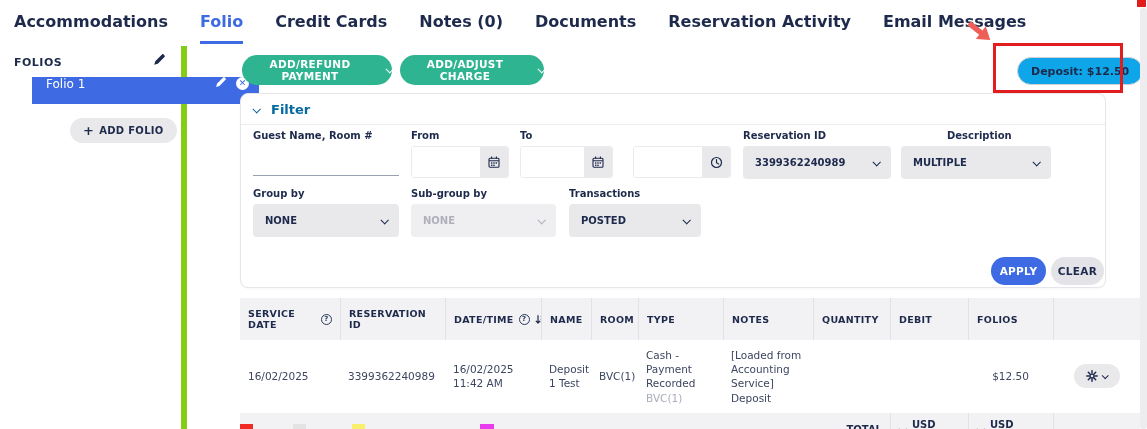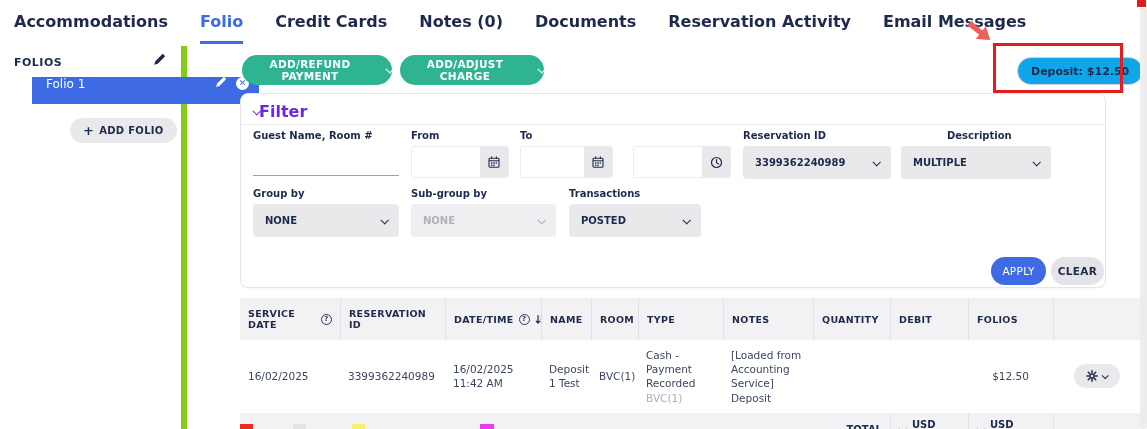--- a/index.html
+++ b/index.html
@@ -28,32 +28,32 @@
   #btn-charge { left:400px; width:144px; }
   .deposit-btn { position:absolute; left:1017px; top:57px; height:28px; padding:0 13px; border-radius:14px; background:#0ea5e9; border:1px solid #cfcfd5; font-size:11px; font-weight:600; color:#1e2a4c; display:flex; align-items:center; cursor:pointer; font-family:inherit; }
   
   .anno-box { position:absolute; left:993px; top:43px; width:130px; height:50px; border:3px solid #e11d1d; }
   .anno-arrow { position:absolute; left:958px; top:16px; }
   .anno-mark { position:absolute; left:1137px; top:0; width:9px; height:7px; background:#e11d1d; }
   
   .scrollbar-track { position:absolute; left:1140px; top:8px; width:7px; height:421px; background:#ededf0; border-radius:3px; }
   
   .filter-card { position:absolute; left:240px; top:93px; width:866px; height:195px; background:#fff; border:1px solid #e6e6ea; border-radius:8px; box-shadow:0 1px 2px rgba(0,0,0,.03); }
-  .filter-head { position:absolute; left:12px; top:8px; display:flex; align-items:center; gap:0; font-size:16px; font-weight:700; color:#6d28d9; cursor:pointer; }
+  .filter-head { position:absolute; left:12px; top:8px; display:flex; align-items:center; gap:12px; font-size:13px; font-weight:700; color:#0369a1; cursor:pointer; }
   .filter-divider { position:absolute; left:0; top:30px; width:100%; border-top:1px solid #ececef; }
   .f-label { position:absolute; font-size:10px; font-weight:700; color:#1e2a4c; white-space:nowrap; }
   .f-input-group { position:absolute; display:flex; height:32px; border:1px solid #ebebee; border-radius:3px; overflow:hidden; }
   .f-input { border:none; outline:none; background:#fff; height:100%; font-family:inherit; font-size:11px; color:#1e2a4c; padding:0 6px; min-width:0; }
   .f-icon-btn { width:28px; height:100%; background:#e9e9ec; border:none; display:flex; align-items:center; justify-content:center; color:#1e2a4c; cursor:pointer; flex:none; }
   .f-underline-input { position:absolute; border:none; border-bottom:1px solid #9aa0b0; outline:none; background:transparent; height:30px; font-family:inherit; font-size:11px; color:#1e2a4c; padding:0 2px; }
   .dropdown { position:absolute; height:33px; background:#e9e9ec; border-radius:4px; display:flex; align-items:center; padding:0 12px; font-size:10px; font-weight:700; color:#1e2a4c; cursor:pointer; }
   .dropdown .val { flex:1; overflow:hidden; white-space:nowrap; }
   .dropdown.disabled { background:#efeff2; color:#b0b0ba; cursor:default; }
   .chev { display:inline-block; width:6px; height:6px; border-right:1.6px solid currentColor; border-bottom:1.6px solid currentColor; transform:rotate(45deg) translateY(-1px); flex:none; }
-  .btn-apply { position:absolute; left:750px; top:163px; width:55px; height:28px; border:none; border-radius:14px; background:#3e6be4; color:#fff; font-size:10.5px; font-weight:400; letter-spacing:.3px; cursor:pointer; font-family:inherit; }
+  .btn-apply { position:absolute; left:750px; top:163px; width:55px; height:28px; border:none; border-radius:14px; background:#3e6be4; color:#fff; font-size:10.5px; font-weight:700; letter-spacing:.3px; cursor:pointer; font-family:inherit; }
   .btn-clear { position:absolute; left:810px; top:163px; width:53px; height:28px; border:none; border-radius:14px; background:#e4e4e8; color:#1e2a4c; font-size:10.5px; font-weight:700; letter-spacing:.3px; cursor:pointer; font-family:inherit; }
   
   .tx-table { position:absolute; left:240px; top:298px; width:900px; }
   .t-row { display:grid; grid-template-columns:100px 105px 96px 50px 47px 85px 90px 77px 78px 85px 87px; }
   .t-head .cell { background:#f2f2f4; padding:10px 8px; font-size:9.5px; font-weight:700; color:#1e2a4c; letter-spacing:.3px; display:flex; align-items:center; gap:5px; }
   .t-head .cell + .cell { border-left:1px solid #e2e2e6; }
   .t-body .cell { background:#fff; padding:8px; font-size:10.5px; color:#3c4660; display:flex; flex-direction:column; justify-content:center; min-height:60px; line-height:1.35; }
   .t-total .cell { background:#f2f2f4; padding:6px 8px; font-size:10px; font-weight:700; color:#1e2a4c; display:flex; align-items:center; gap:7px; min-height:23px; }
   .t-total .sep { border-left:1px solid #e2e2e6; }
   .sub-gray { color:#a9aeba; }

